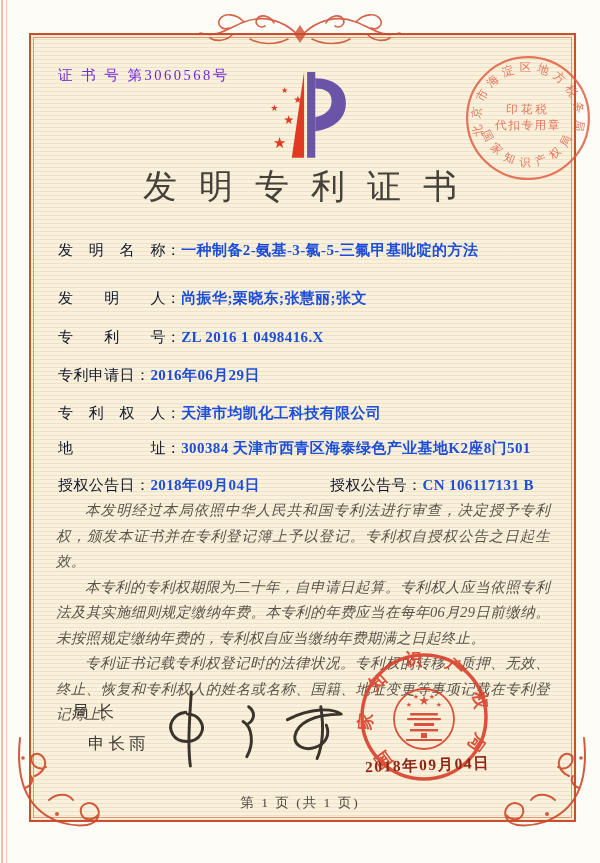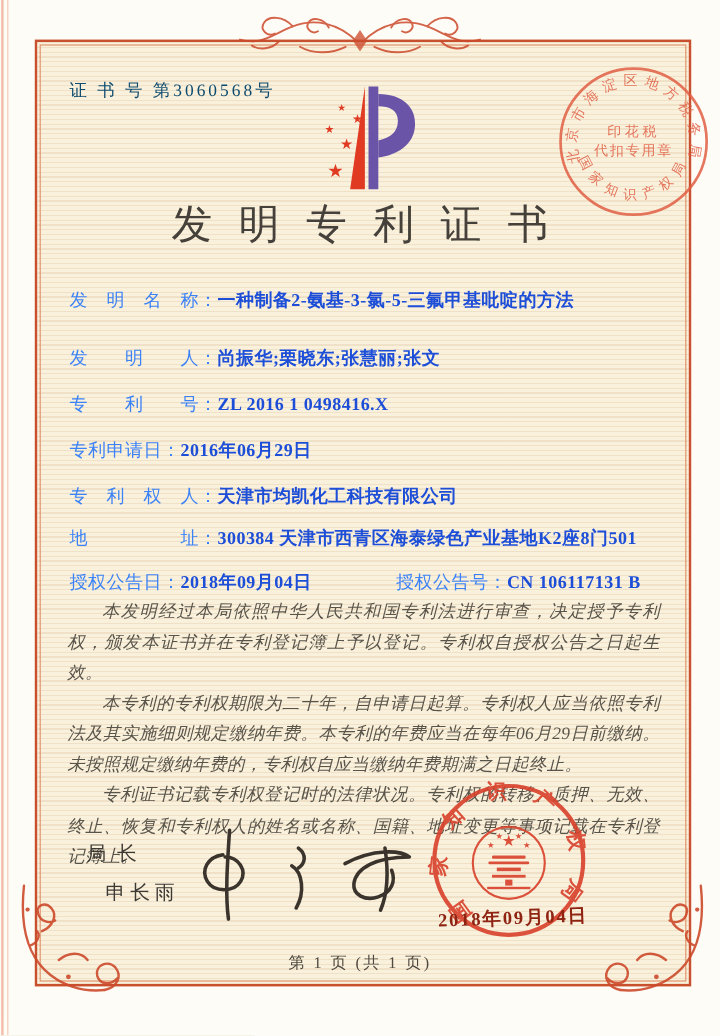--- a/index.html
+++ b/index.html
@@ -21,31 +21,31 @@
   .frame::before { content:""; position:absolute; inset:2px;
     border:1px solid #e0946f; pointer-events:none; }
 
   .abs { position:absolute; z-index:2; }
 
   .top-orn { left:178px; top:5px; z-index:2; }
   .corner-orn { top:736px; z-index:2; }
   .corner-orn.left { left:13px; }
   .corner-orn.right { left:499px; transform:scaleX(-1); }
 
-  .cert-no { left:58px; top:66px; font-size:14.5px; letter-spacing:2.5px; color:#0c4a6e; }
+  .cert-no { left:58px; top:66px; font-size:14.5px; letter-spacing:2.5px; color:#6d28d9; }
 
   .logo { left:251px; top:66px; }
   .tax-seal { left:459px; top:49px; opacity:.82; }
 
   .title { left:0; right:0; top:164px; text-align:center; font-size:34px;
     letter-spacing:22px; text-indent:22px; color:#45413a; font-weight:400; }
 
   .field-row { position:absolute; left:58px; width:492px; font-size:15px;
     color:#514c43; letter-spacing:.4px; white-space:nowrap; z-index:2; }
-  .field-row .flabel { color:#3b82f6; }
+  .field-row .flabel { color:#0f172a; }
   .field-row .fvalue { color:#1d4ed8;font-weight:bold; }
   .r1{top:241px}.r2{top:289px}.r3{top:328px}.r4{top:366px}.r5{top:404px}.r6{top:439px}.r7{top:476px; display:flex;}
   .pair-a { width:272px; }
 
   .body-text { left:56px; top:498px; width:494px; font-size:14.5px; line-height:25.5px;
     color:#59544a; text-align:justify; letter-spacing:.3px;font-style:italic; }
   .body-text p { text-indent:2em; margin:0; }
 
   .sig-post { left:72px; top:701px; font-size:16.5px; letter-spacing:9px; color:#3d3a34; }
   .sig-name { left:88px; top:733px; font-size:16.5px; letter-spacing:4px; color:#3d3a34; }

